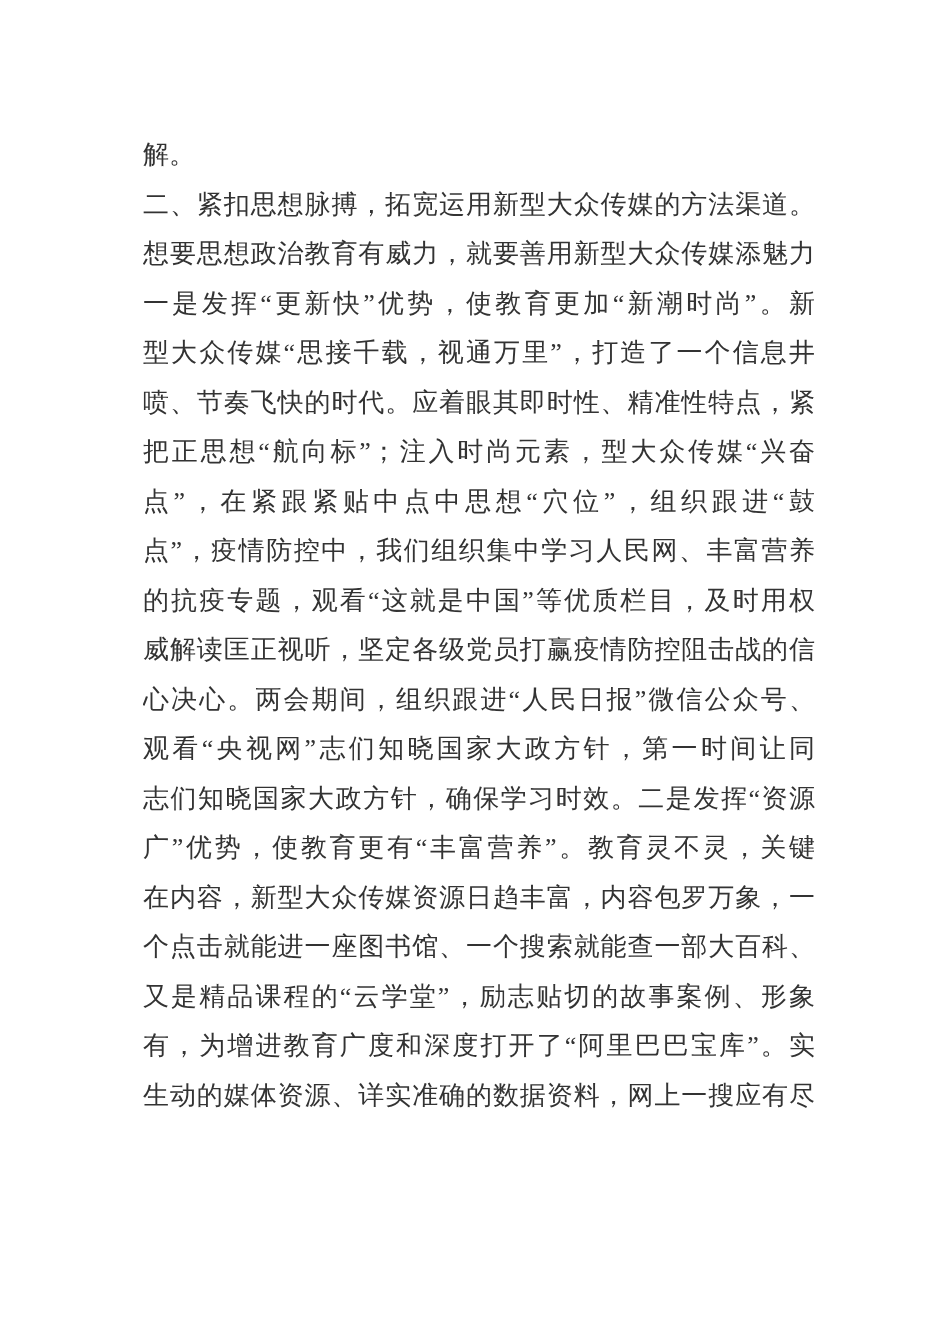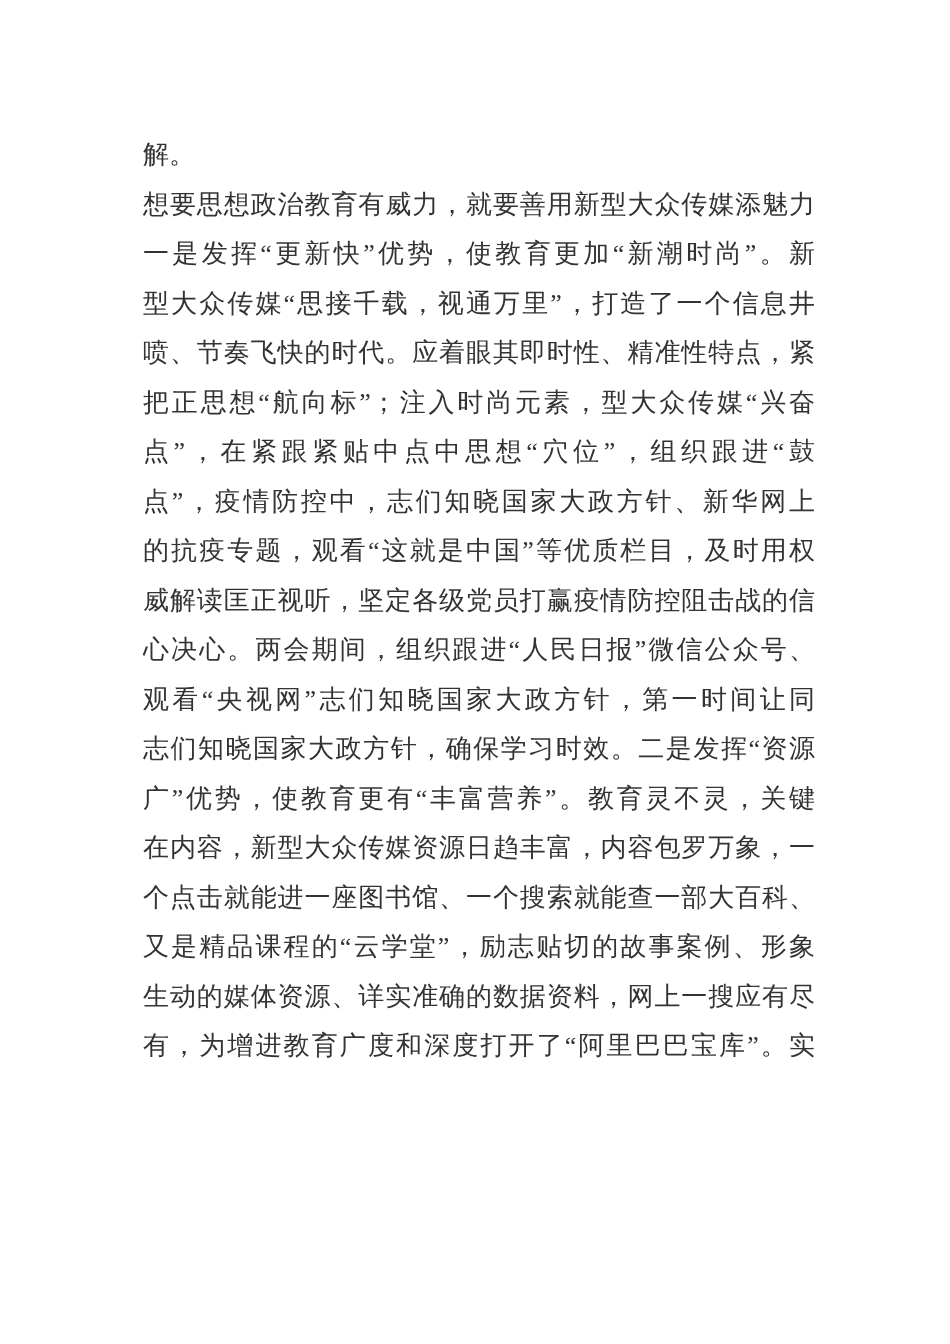--- a/index.html
+++ b/index.html
@@ -36,32 +36,33 @@
     text-align: left;
     text-align-last: left;
   }
 </style>
 </head>
 <body>
 
 <div class="page">
   <div class="text-block">
     <div class="line short">解。</div>
+    <div class="line">二、紧扣思想脉搏，拓宽运用新型大众传媒的方法渠道。</div>
     <div class="line">想要思想政治教育有威力，就要善用新型大众传媒添魅力</div>
     <div class="line">一是发挥“更新快”优势，使教育更加“新潮时尚”。新</div>
     <div class="line">型大众传媒“思接千载，视通万里”，打造了一个信息井</div>
     <div class="line">喷、节奏飞快的时代。应着眼其即时性、精准性特点，紧</div>
     <div class="line">把正思想“航向标”；注入时尚元素，型大众传媒“兴奋</div>
     <div class="line">点”，在紧跟紧贴中点中思想“穴位”，组织跟进“鼓</div>
-    <div class="line">点”，疫情防控中，志们知晓国家大政方针、新华网上</div>
+    <div class="line">点”，疫情防控中，我们组织集中学习人民网、丰富营养</div>
     <div class="line">的抗疫专题，观看“这就是中国”等优质栏目，及时用权</div>
     <div class="line">威解读匡正视听，坚定各级党员打赢疫情防控阻击战的信</div>
     <div class="line">心决心。两会期间，组织跟进“人民日报”微信公众号、</div>
     <div class="line">观看“央视网”志们知晓国家大政方针，第一时间让同</div>
     <div class="line">志们知晓国家大政方针，确保学习时效。二是发挥“资源</div>
     <div class="line">广”优势，使教育更有“丰富营养”。教育灵不灵，关键</div>
     <div class="line">在内容，新型大众传媒资源日趋丰富，内容包罗万象，一</div>
     <div class="line">个点击就能进一座图书馆、一个搜索就能查一部大百科、</div>
     <div class="line">又是精品课程的“云学堂”，励志贴切的故事案例、形象</div>
+    <div class="line">有，为增进教育广度和深度打开了“阿里巴巴宝库”。实</div>
     <div class="line">生动的媒体资源、详实准确的数据资料，网上一搜应有尽</div>
-    <div class="line">有，为增进教育广度和深度打开了“阿里巴巴宝库”。实</div>
   </div>
 </div>
 
 </body></html>

